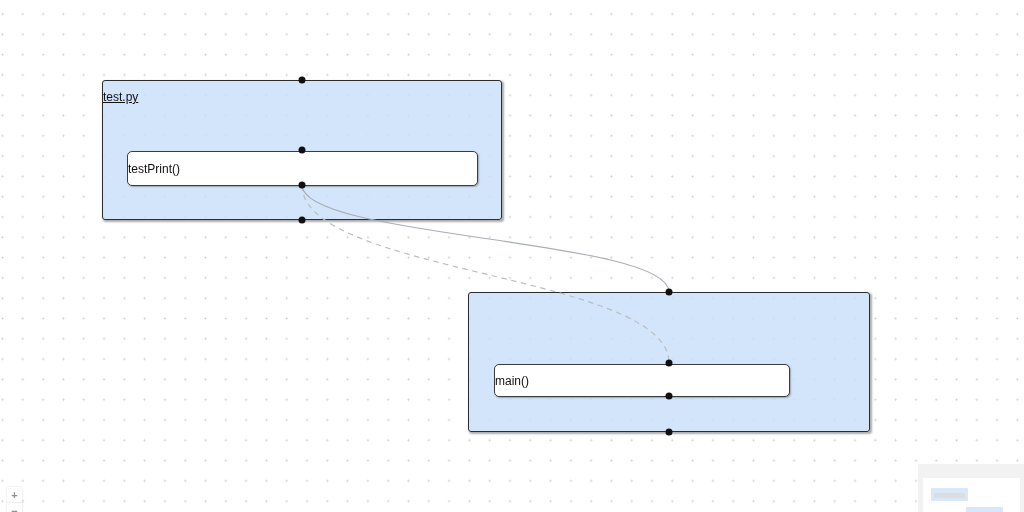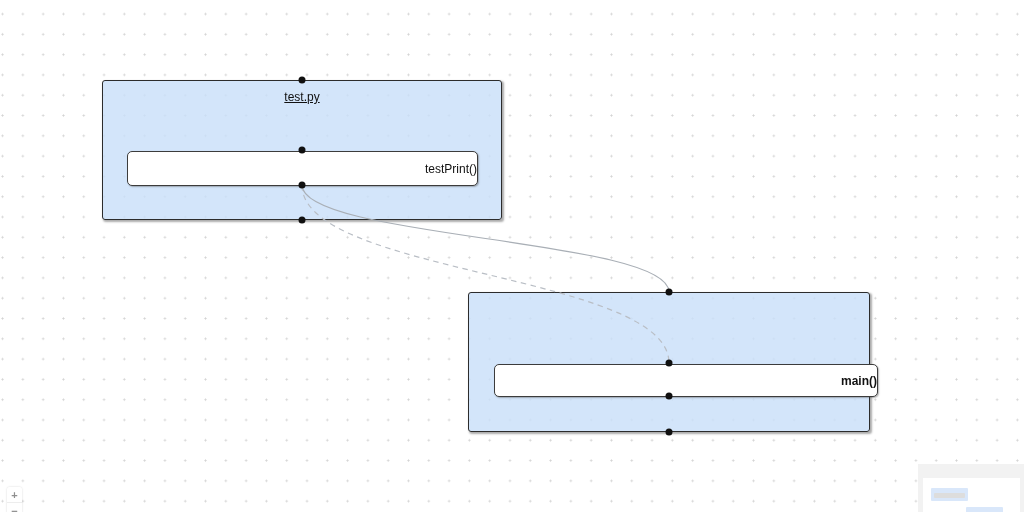--- a/index.html
+++ b/index.html
@@ -35,37 +35,37 @@
     background: rgba(201, 223, 249, 0.82);
     border: 1px solid #2c2c2c;
     border-radius: 3px;
     box-shadow: 1.5px 1.5px 2px rgba(70,70,70,0.45);
     z-index: 2;
   }
   .node-title {
     position: absolute;
     top: 9px; left: 0;
     width: 100%;
-    text-align: center;
+    text-align: left;
     font-size: 12px;
     color: #111;
     pointer-events: none;
     text-decoration: underline;
   }
 
   
   .func-node {
     position: absolute;
     background: #ffffff;
     border: 1px solid #3c3c3c;
     border-radius: 5px;
     box-shadow: 1px 1px 1.5px rgba(70,70,70,0.4);
     display: flex;
     align-items: center;
-    justify-content: flex-end;
+    justify-content: flex-start;
   }
   .func-label { font-size: 12px; color: #111; }
 
   
   .handle {
     position: absolute;
     width: 7px; height: 7px;
     background: #101010;
     border-radius: 50%;
     transform: translate(-50%, -50%);
@@ -136,21 +136,21 @@
   </svg>
 
   <div class="group-node" style="left:102px; top:80px; width:400px; height:140px;">
     <div class="node-title">test.py</div>
     <div class="func-node" style="left:24px; top:70px; width:351px; height:35px;">
       <span class="func-label">testPrint()</span>
     </div>
   </div>
 
   <div class="group-node" style="left:468px; top:292px; width:402px; height:140px;">
-    <div class="func-node" style="left:25px; top:71px; width:384px; height:33px;font-weight:bold;">
+    <div class="func-node" style="left:25px; top:71px; width:296px; height:33px;">
       <span class="func-label">main()</span>
     </div>
   </div>
 
   <div class="handle" style="left:302px; top:80px;"></div>
   <div class="handle" style="left:302px; top:150px;"></div>
   <div class="handle" style="left:302px; top:185px;"></div>
   <div class="handle" style="left:302px; top:220px;"></div>
   <div class="handle" style="left:669px; top:292px;"></div>
   <div class="handle" style="left:669px; top:363px;"></div>

